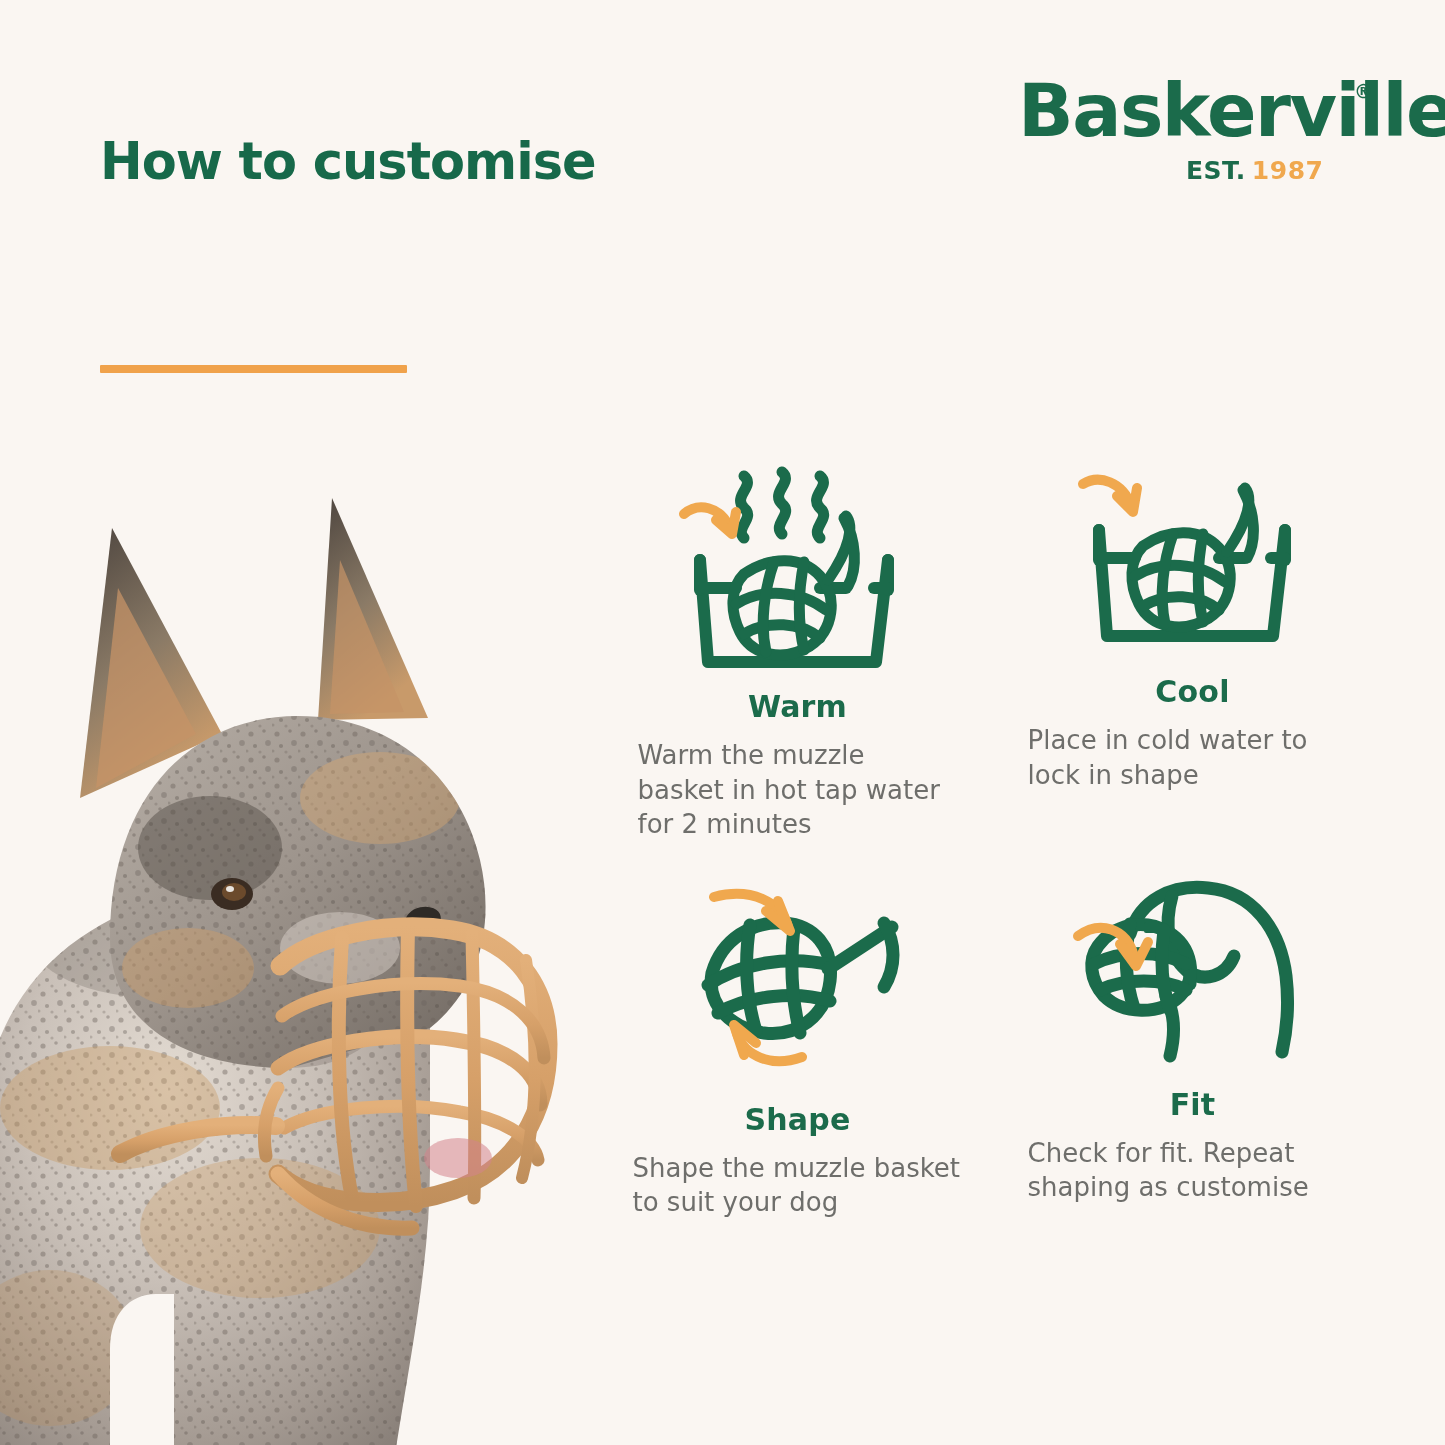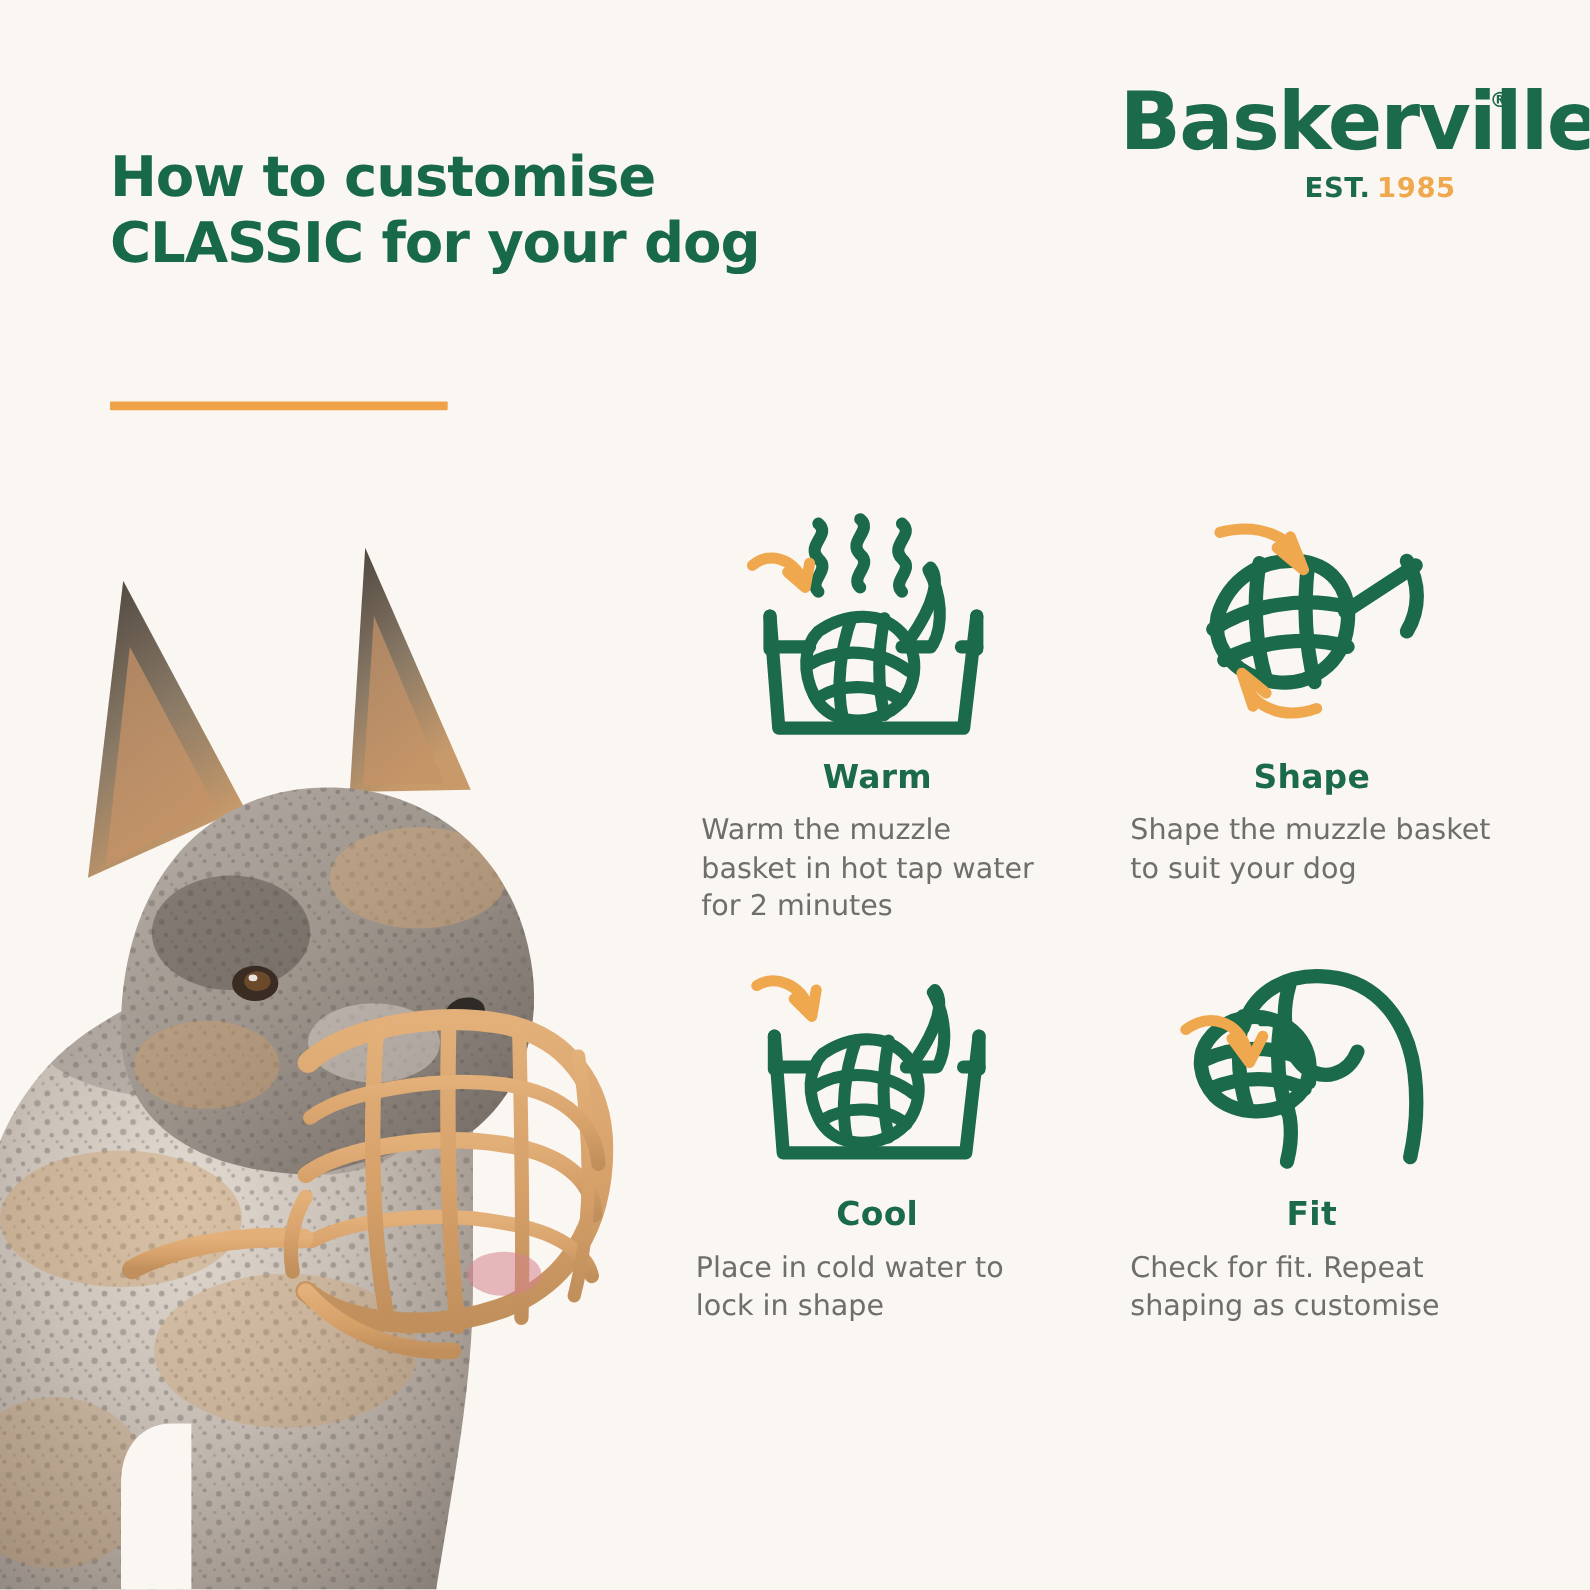--- a/index.html
+++ b/index.html
@@ -105,27 +105,26 @@
 </style>
 </head>
 <body>
 
 <div class="page">
 
   <div class="brand">
     <div class="brand-word">Baskerville</div>
     <div class="brand-reg">®</div>
     <div class="brand-est">
-      <span class="est">EST.</span><span class="yr">1985</span>
+      <span class="est">EST.</span><span class="yr">1987</span>
     </div>
   </div>
 
   <h1 class="headline">
     <span class="l1">How to customise</span>
-    <span class="l2">CLASSIC for your dog</span>
   </h1>
   <div class="rule"></div>
 
   <div class="photo">
     <svg viewBox="0 0 660 980" xmlns="http://www.w3.org/2000/svg" role="img">
       <defs>
         <radialGradient id="coat" cx="42%" cy="38%" r="78%">
           <stop offset="0%" stop-color="#E4DCD3"></stop>
           <stop offset="42%" stop-color="#C9C0B8"></stop>
           <stop offset="78%" stop-color="#A59B93"></stop>
@@ -253,20 +252,51 @@
             <path d="M126 98 C120 128 120 160 126 186"></path>
             <path d="M150 116 C172 84 176 62 168 52"></path>
             <path d="M166 54 C178 76 180 104 170 122"></path>
           </g>
         </svg>
       </div>
       <div class="step-title">Warm</div>
       <div class="step-desc">Warm the muzzle basket in hot tap water for 2 minutes</div>
     </div>
 
+    <div class="step step-3">
+      <div class="step-icon">
+        <svg width="240" height="190" viewBox="0 0 240 190" xmlns="http://www.w3.org/2000/svg" fill="none" stroke-linecap="round" stroke-linejoin="round">
+          <g stroke="#F0A84E" stroke-width="10">
+            <path d="M10 16 C26 6 50 14 58 38"></path>
+            <path d="M44 28 L60 44 L64 20"></path>
+          </g>
+          <g stroke="#1B6B4B" stroke-width="12">
+            <path d="M26 62 L34 168 L200 168 L212 62"></path>
+            <path d="M26 62 L26 92"></path>
+            <path d="M212 62 L212 92"></path>
+            <path d="M30 90 L62 90"></path>
+            <path d="M146 90 L172 90"></path>
+            <path d="M198 90 L212 90"></path>
+          </g>
+          <g stroke="#1B6B4B" stroke-width="11">
+            <path d="M70 78 C96 60 128 60 146 80 C164 100 160 134 136 150
+                     C110 166 78 160 66 136 C56 116 56 92 70 78 Z"></path>
+            <path d="M62 108 C88 92 126 94 152 114"></path>
+            <path d="M70 138 C94 124 126 126 146 142"></path>
+            <path d="M100 66 C90 94 86 128 92 156"></path>
+            <path d="M130 66 C124 96 124 128 130 154"></path>
+            <path d="M154 84 C176 52 180 30 172 20"></path>
+            <path d="M170 22 C182 44 184 72 174 90"></path>
+          </g>
+        </svg>
+      </div>
+      <div class="step-title">Cool</div>
+      <div class="step-desc">Place in cold water to lock in shape</div>
+    </div>
+
     <div class="step step-2">
       <div class="step-icon">
         <svg width="240" height="212" viewBox="0 0 240 212" xmlns="http://www.w3.org/2000/svg" fill="none" stroke-linecap="round" stroke-linejoin="round">
           <g stroke="#1B6B4B" stroke-width="13">
             <path d="M34 96 C44 62 74 44 106 46 C136 48 156 70 152 104
                      C148 140 118 160 86 156 C56 152 28 130 34 96 Z"></path>
             <path d="M30 108 C62 86 112 78 152 88"></path>
             <path d="M40 136 C72 118 118 114 152 124"></path>
             <path d="M72 48 C66 82 68 122 78 154"></path>
             <path d="M116 50 C112 86 114 124 122 156"></path>
@@ -276,51 +306,20 @@
           <g stroke="#F0A84E" stroke-width="10">
             <path d="M36 20 C74 10 104 26 110 50"></path>
             <path d="M88 34 L112 54 L100 24"></path>
             <path d="M124 180 C90 192 62 176 58 152"></path>
             <path d="M78 166 L56 148 L66 178"></path>
           </g>
         </svg>
       </div>
       <div class="step-title">Shape</div>
       <div class="step-desc">Shape the muzzle basket to suit your dog</div>
-    </div>
-
-    <div class="step step-3">
-      <div class="step-icon">
-        <svg width="240" height="190" viewBox="0 0 240 190" xmlns="http://www.w3.org/2000/svg" fill="none" stroke-linecap="round" stroke-linejoin="round">
-          <g stroke="#F0A84E" stroke-width="10">
-            <path d="M10 16 C26 6 50 14 58 38"></path>
-            <path d="M44 28 L60 44 L64 20"></path>
-          </g>
-          <g stroke="#1B6B4B" stroke-width="12">
-            <path d="M26 62 L34 168 L200 168 L212 62"></path>
-            <path d="M26 62 L26 92"></path>
-            <path d="M212 62 L212 92"></path>
-            <path d="M30 90 L62 90"></path>
-            <path d="M146 90 L172 90"></path>
-            <path d="M198 90 L212 90"></path>
-          </g>
-          <g stroke="#1B6B4B" stroke-width="11">
-            <path d="M70 78 C96 60 128 60 146 80 C164 100 160 134 136 150
-                     C110 166 78 160 66 136 C56 116 56 92 70 78 Z"></path>
-            <path d="M62 108 C88 92 126 94 152 114"></path>
-            <path d="M70 138 C94 124 126 126 146 142"></path>
-            <path d="M100 66 C90 94 86 128 92 156"></path>
-            <path d="M130 66 C124 96 124 128 130 154"></path>
-            <path d="M154 84 C176 52 180 30 172 20"></path>
-            <path d="M170 22 C182 44 184 72 174 90"></path>
-          </g>
-        </svg>
-      </div>
-      <div class="step-title">Cool</div>
-      <div class="step-desc">Place in cold water to lock in shape</div>
     </div>
 
     <div class="step step-4">
       <div class="step-icon">
         <svg width="250" height="190" viewBox="0 0 250 190" xmlns="http://www.w3.org/2000/svg" fill="none" stroke-linecap="round" stroke-linejoin="round">
           <g stroke="#1B6B4B" stroke-width="13">
             <path d="M62 54 C72 20 104 4 140 8 C184 12 212 48 218 96
                      C222 130 218 154 214 172"></path>
             <path d="M104 16 C96 44 100 74 118 90 C136 104 158 96 166 76"></path>
             <path d="M122 90 L122 104"></path>

